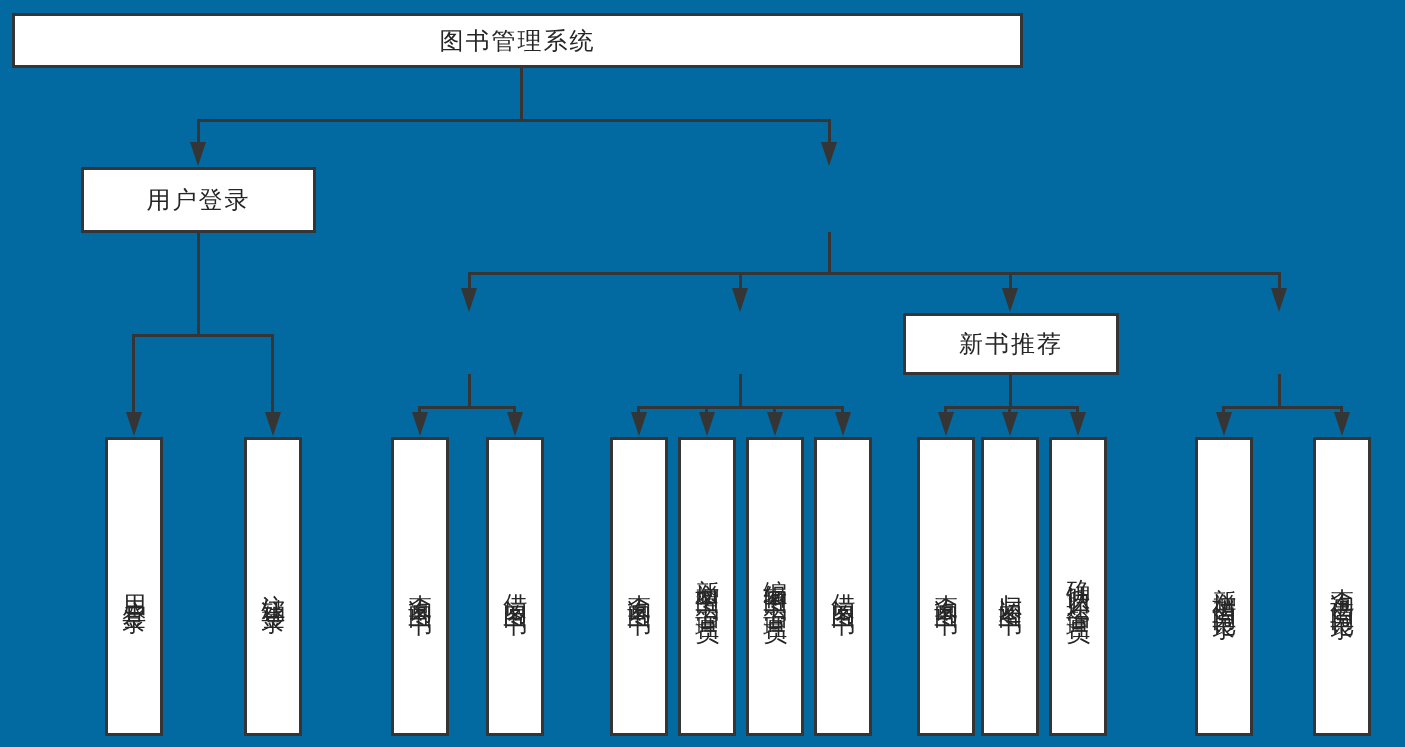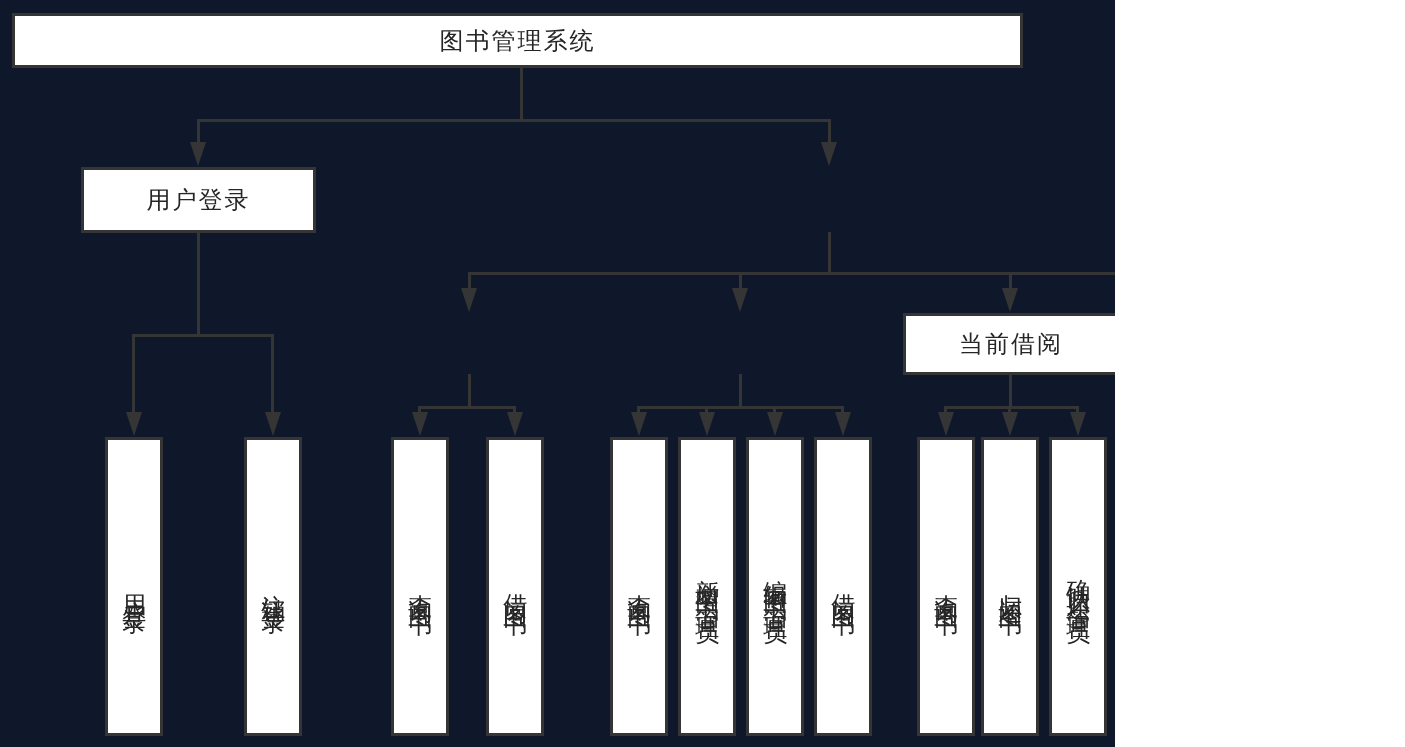--- a/index.html
+++ b/index.html
@@ -1,19 +1,19 @@
 <!DOCTYPE html>
 <html><head>
 <meta charset="utf-8">
 <style>
   html,body{margin:0;padding:0;background:#ffffff;}
   .canvas{
     position:relative;
-    width:1115px;height:747px;
-    background:#0f172a;
+    width:1405px;height:747px;
+    background:#0369a1;
     overflow:hidden;
     font-family:"Liberation Sans", sans-serif;
   }
   .hbox{
     position:absolute;
     box-sizing:border-box;
     border:3px solid #353535;
     background:#ffffff;
     display:flex;align-items:center;justify-content:center;
     font-size:24px;letter-spacing:2px;color:#262626;
@@ -84,21 +84,21 @@
   <div class="line" style="left:468px;top:272px;width:3px;height:18px;"></div>
   <div class="line" style="left:739px;top:272px;width:3px;height:18px;"></div>
   <div class="line" style="left:1009px;top:272px;width:3px;height:18px;"></div>
   <div class="line" style="left:1278px;top:272px;width:3px;height:18px;"></div>
   <div class="arrow" style="left:461px;top:288px;"></div>
   <div class="arrow" style="left:732px;top:288px;"></div>
   <div class="arrow" style="left:1002px;top:288px;"></div>
   <div class="arrow" style="left:1271px;top:288px;"></div>
 
   <div class="hbox" style="left:903px;top:313px;width:216px;height:62px;">
-    <span>当前借阅</span>
+    <span>新书推荐</span>
   </div>
 
   <div class="line" style="left:468px;top:374px;width:3px;height:34px;"></div>
   <div class="line" style="left:739px;top:374px;width:3px;height:34px;"></div>
   <div class="line" style="left:1009px;top:374px;width:3px;height:34px;"></div>
   <div class="line" style="left:1278px;top:374px;width:3px;height:34px;"></div>
 
   <div class="line" style="left:418px;top:406px;width:98px;height:3px;"></div>
   <div class="line" style="left:637px;top:406px;width:207px;height:3px;"></div>
   <div class="line" style="left:944px;top:406px;width:135px;height:3px;"></div>

